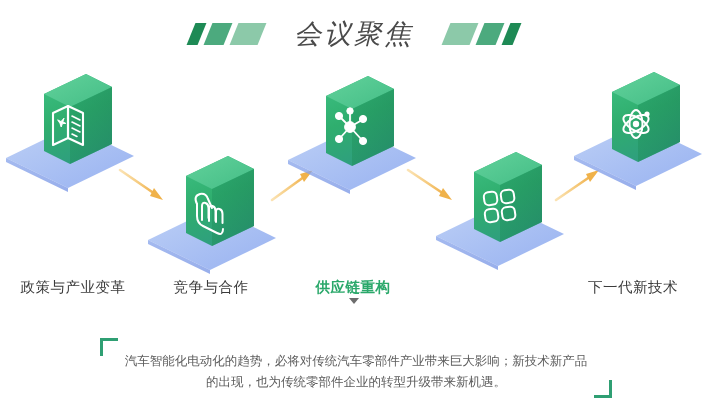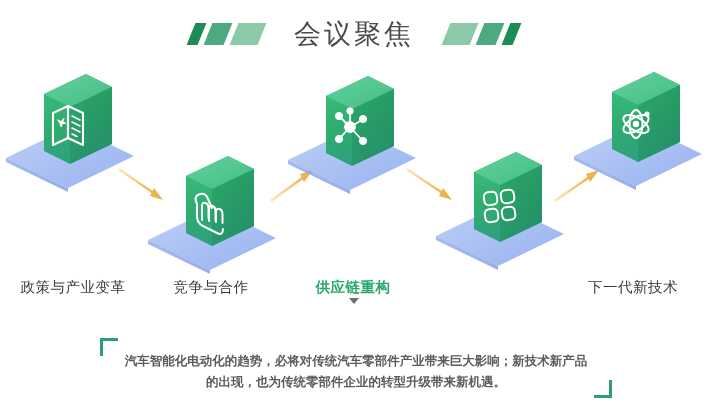--- a/index.html
+++ b/index.html
@@ -20,20 +20,21 @@
   
   .header {
     position:absolute;
     left:0; top:10px;
     width:708px;
     height:48px;
     display:flex;
     align-items:center;
     justify-content:center;
     gap:32px;
+    font-style:italic;
   }
   .bars { display:flex; align-items:center; gap:6px; }
   .bar {
     width:20px; height:22px;
     transform:skewX(-22deg);
   }
   .bar.b1 { width:11px; }
   .bar.b2 { width:20px; }
   .bar.b3 { width:28px; }
 
@@ -69,21 +70,21 @@
     width:0; height:0;
     border-left:5px solid transparent;
     border-right:5px solid transparent;
     border-top:6px solid #6d6d6d;
   }
 
   
   .note {
     position:absolute;
     left:100px; top:338px;
-    width:512px; height:60px;font-weight:bold;
+    width:512px; height:60px;
   }
   .note .brk { position:absolute; }
   .note .brk.tl { left:0; top:0; width:18px; height:18px;
      border-left:3px solid #2f9f73; border-top:3px solid #2f9f73; }
   .note .brk.br { right:0; bottom:0; width:18px; height:18px;
      border-right:3px solid #2f9f73; border-bottom:3px solid #2f9f73; }
   .note p {
     position:absolute;
     left:22px; right:22px; top:12px;
     text-align:center;

